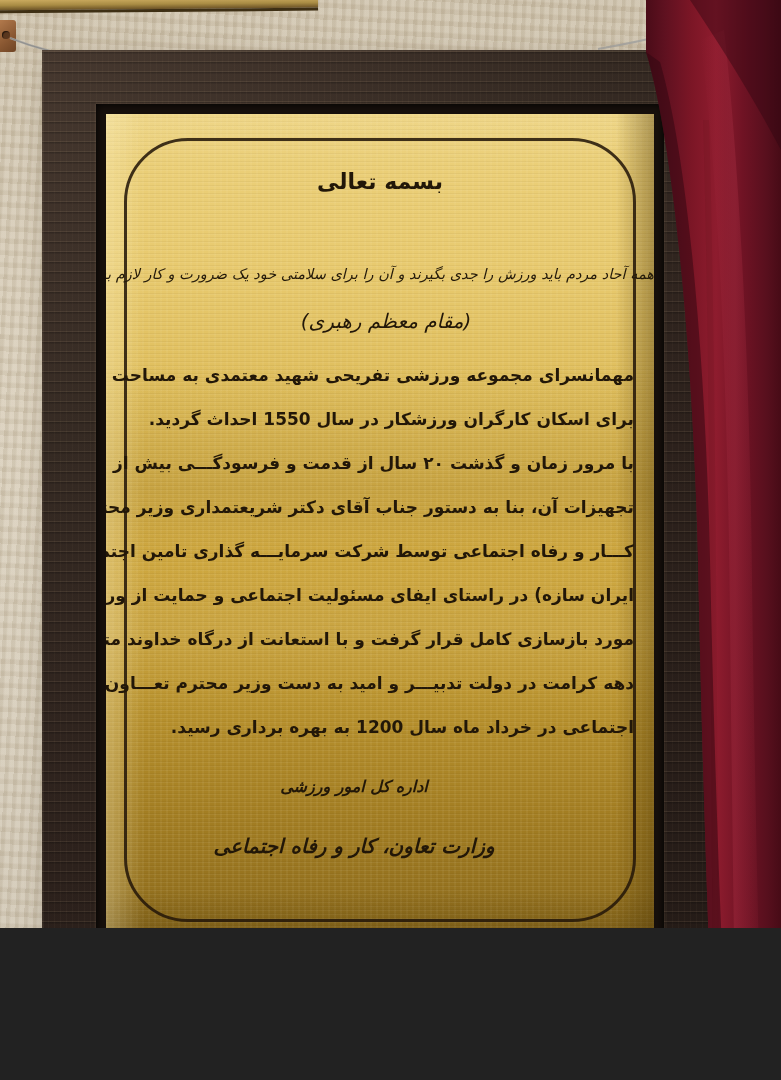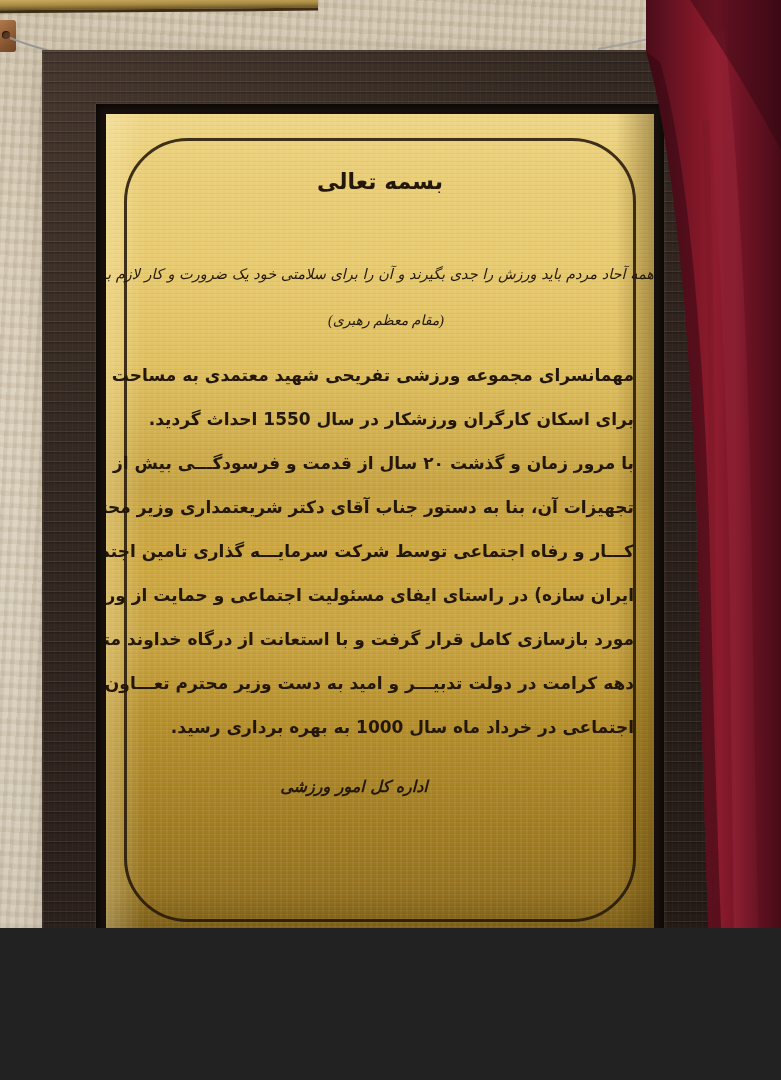--- a/index.html
+++ b/index.html
@@ -72,21 +72,21 @@
     position:absolute;top:52px;left:0;right:0;height:32px;line-height:32px;
     text-align:center;font-size:22px;font-weight:bold;letter-spacing:1px;
   }
   .quote{
     position:absolute;top:138px;left:0;right:0;height:44px;line-height:44px;
     text-align:center;font-size:14.5px;font-style:italic;white-space:nowrap;
     color:#241a0a;
   }
   .attribution{
     position:absolute;top:190px;left:0;right:0;height:34px;line-height:34px;
-    text-align:center;font-size:14px;font-style:italic;transform:translateX(6px);font-family:Liberation Serif, serif;
+    text-align:center;font-size:20px;font-style:italic;transform:translateX(6px);
   }
   .body{position:absolute;top:239px;right:20px;left:38px;}
   .body .ln{
     height:44px;line-height:44px;font-size:17px;font-weight:bold;
     text-align:justify;text-align-last:justify;text-justify:inter-word;
     white-space:nowrap;overflow:visible;
   }
   .body .ln.end{text-align:right;text-align-last:right;}
   .sig{
     position:absolute;left:0;right:0;text-align:center;
@@ -124,23 +124,24 @@
         <div class="attribution">(مقام معظم رهبری)</div>
         <div class="body">
           <div class="ln">مهمانسرای مجموعه ورزشی تفریحی شهید معتمدی به مساحت ۶۰۰ متر مربع</div>
           <div class="ln end">برای اسکان کارگران ورزشکار در سال 1550 احداث گردید.</div>
           <div class="ln">با مرور زمان و گذشت ۲۰ سال از قدمت و فرسودگـــی بیش از حد واحـــدها و</div>
           <div class="ln">تجهیزات آن، بنا به دستور جناب آقای دکتر شریعتمداری وزیر محترم تعاون،</div>
           <div class="ln">کـــار و رفاه اجتماعی توسط شرکت سرمایـــه گذاری تامین اجتماعی (شرکت</div>
           <div class="ln">ایران سازه) در راستای ایفای مسئولیت اجتماعی و حمایت از ورزش کارگری</div>
           <div class="ln">مورد بازسازی کامل قرار گرفت و با استعانت از درگاه خداوند متعال، همزمان با</div>
           <div class="ln">دهه کرامت در دولت تدبیـــر و امید به دست وزیر محترم تعـــاون، کار و رفاه</div>
-          <div class="ln end">اجتماعی در خرداد ماه سال 1000 به بهره برداری رسید.</div>
+          <div class="ln end">اجتماعی در خرداد ماه سال 1200 به بهره برداری رسید.</div>
         </div>
         <div class="sig sig1">اداره کل امور ورزشی</div>
+        <div class="sig sig2">وزارت تعاون، کار و رفاه اجتماعی</div>
       </div>
     </div>
   </div>
 
   <svg class="curtain" width="781" height="1080" viewBox="0 0 781 1080">
     <defs>
       <linearGradient id="curtGrad" gradientUnits="userSpaceOnUse" x1="646" y1="0" x2="781" y2="0">
         <stop offset="0" stop-color="#4a0c18"></stop>
         <stop offset="0.14" stop-color="#5f1120"></stop>
         <stop offset="0.34" stop-color="#7c1626"></stop>

